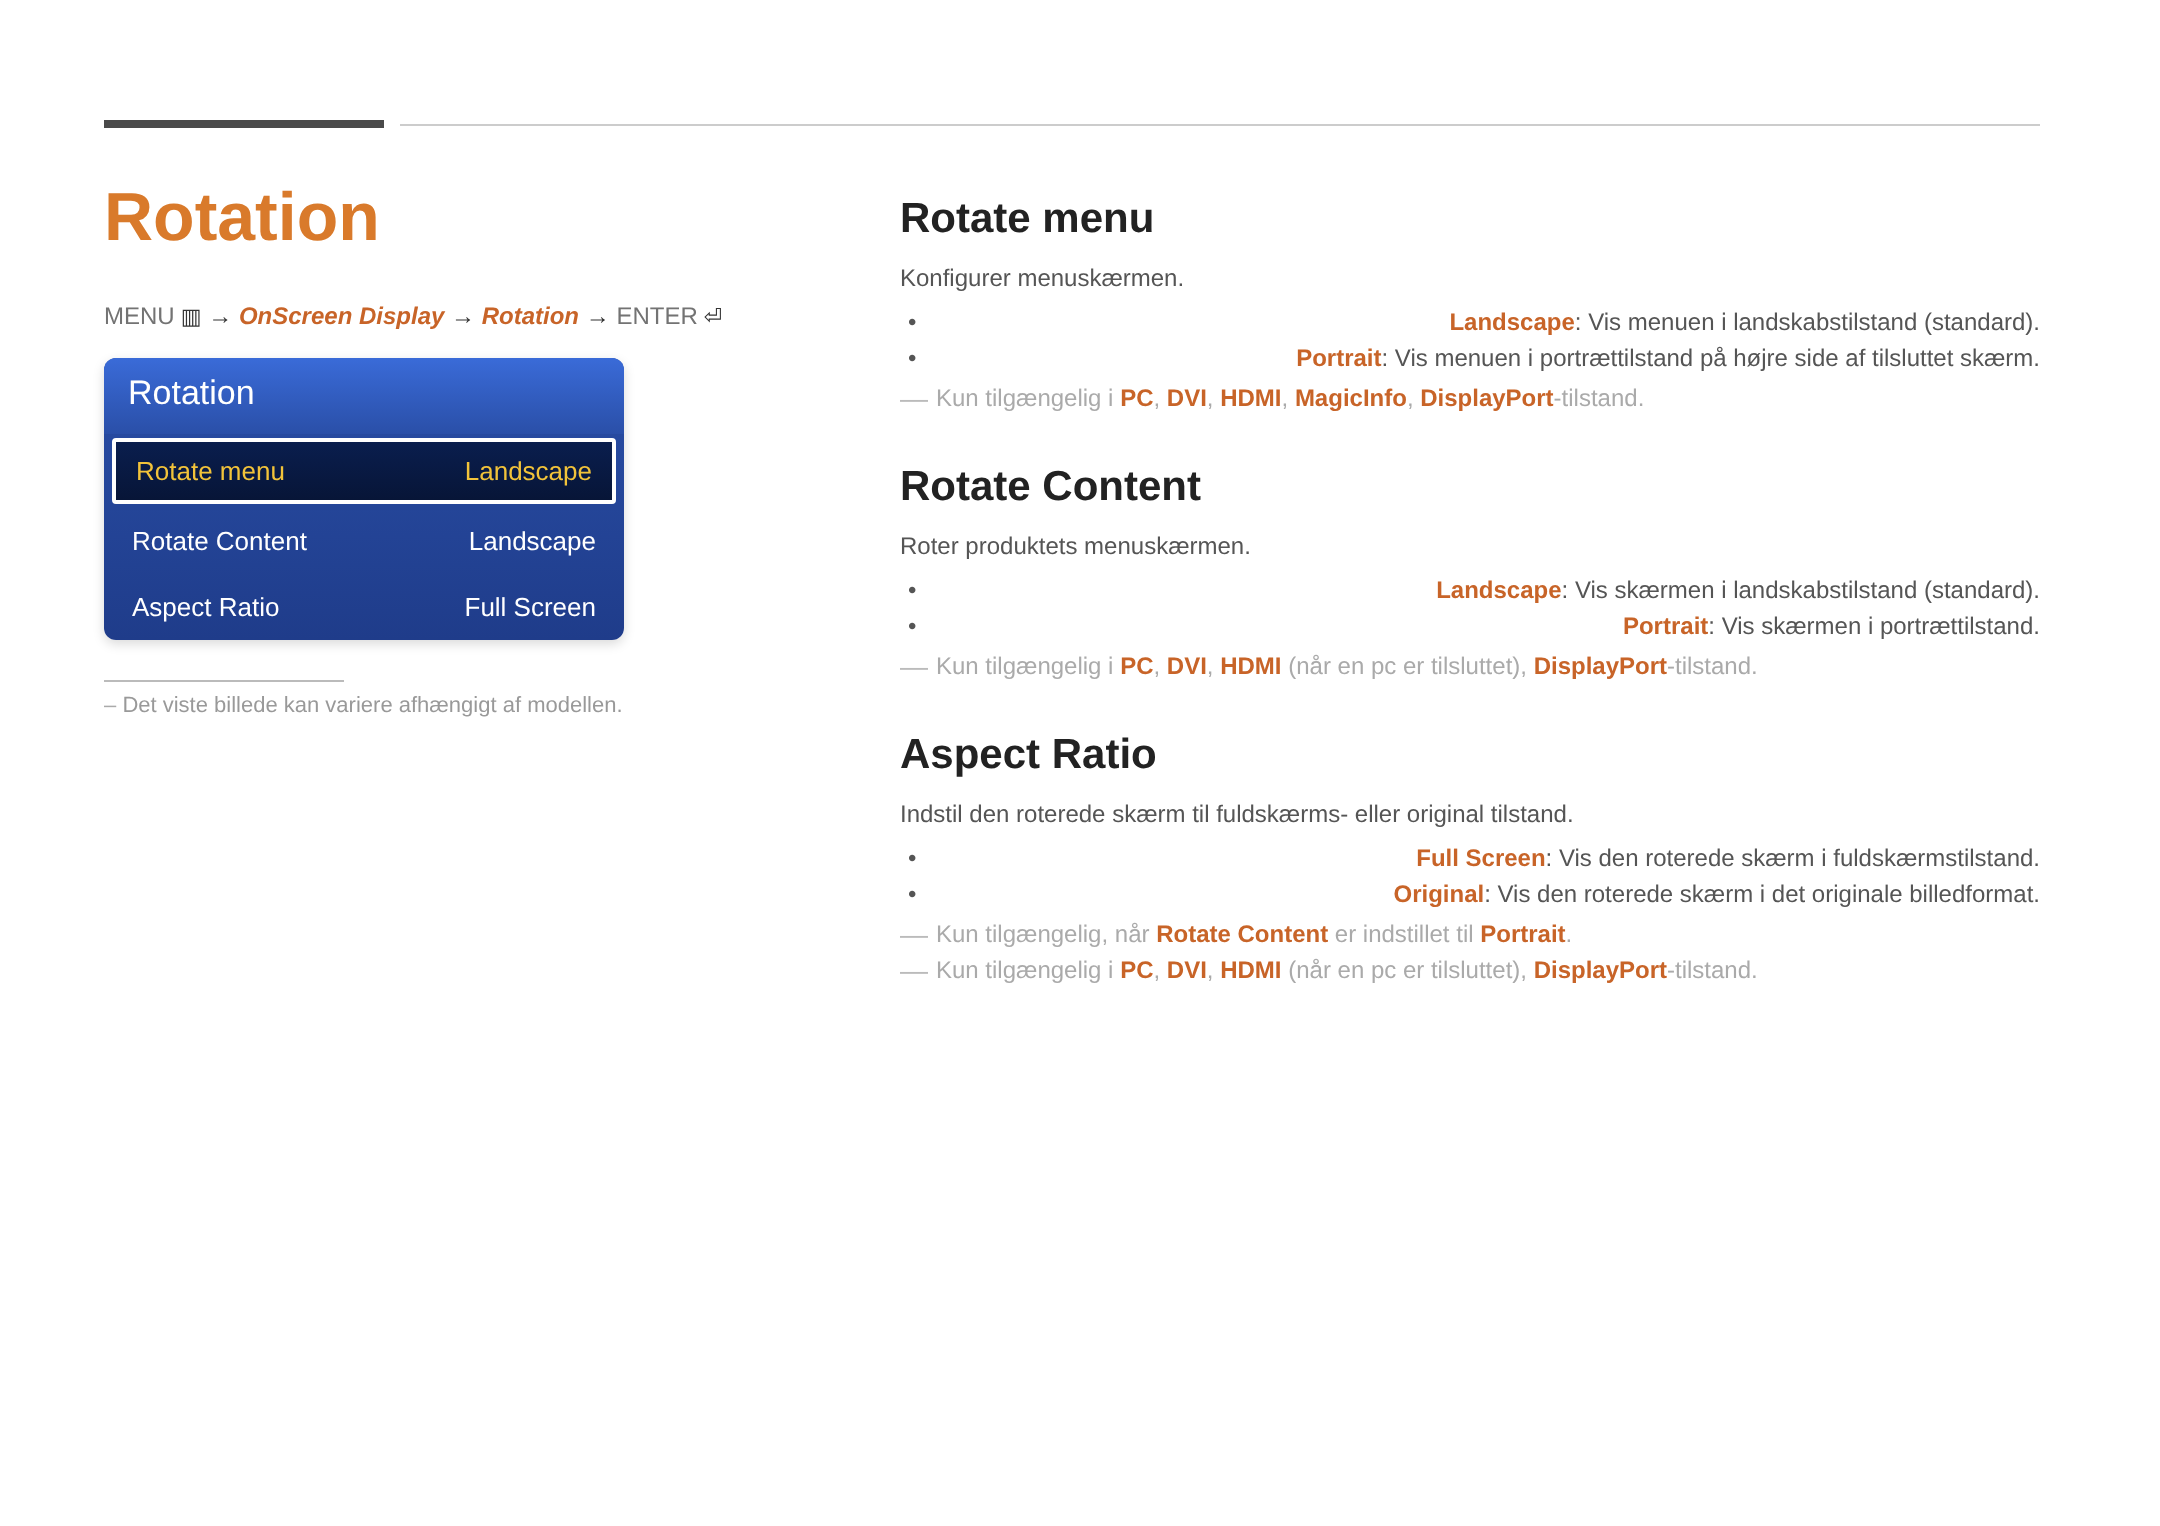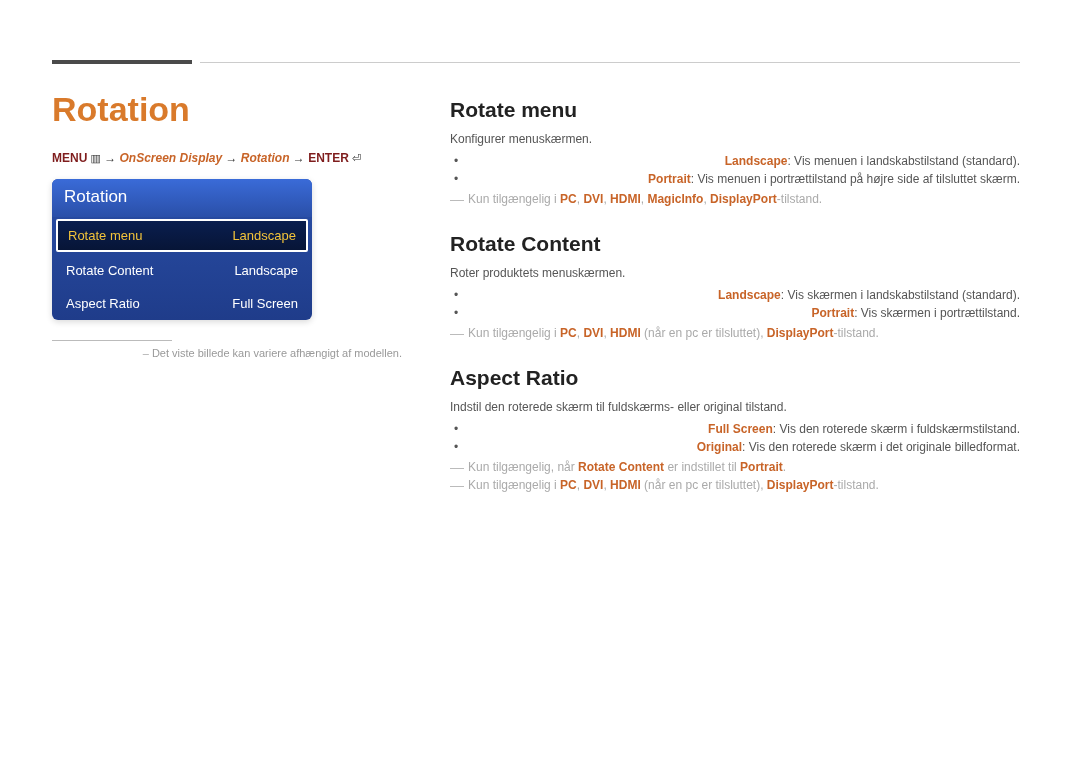--- a/index.html
+++ b/index.html
@@ -42,21 +42,21 @@
     font-size: 34px;
     font-weight: 600;
     color: #d97a2b;
     margin-bottom: 22px;
   }
   .breadcrumb {
     font-size: 12px;
     color: #333;
     margin-bottom: 14px;
   }
-  .breadcrumb .bc-bold { font-weight: 700; color: #7f1d1d; }
+  .breadcrumb .bc-bold { font-weight: 400; color: #737373; }
   .breadcrumb .bc-orange { color: #c86428; font-weight: 600; font-style: italic; }
   .breadcrumb .bc-icon { font-size: 11px; }
   .osd-panel {
     width: 260px;
     border-radius: 6px;
     overflow: hidden;
     background: linear-gradient(to bottom, #2a4fa8, #1f3c8a);
     box-shadow: 0 2px 6px rgba(0,0,0,0.15);
   }
   .osd-header {
@@ -83,21 +83,20 @@
   .osd-row.selected .osd-value { color: #f2c33a; }
   .footnote-rule {
     width: 120px;
     height: 1px;
     background: #bbb;
     margin: 20px 0 6px 0;
   }
   .footnote {
     font-size: 11px;
     color: #999;
-    text-align: right;
   }
   .footnote::before { content: "– "; color: #aaa; }
   .section-title {
     font-size: 21px;
     font-weight: 700;
     color: #222;
     margin-bottom: 10px;
   }
   .desc {
     font-size: 12px;

